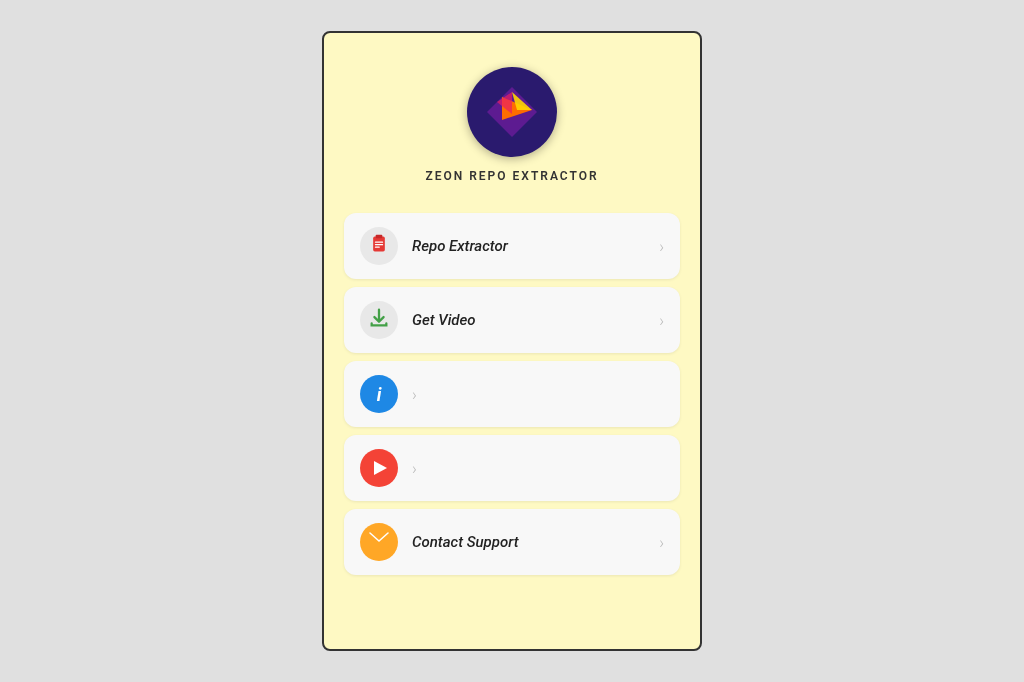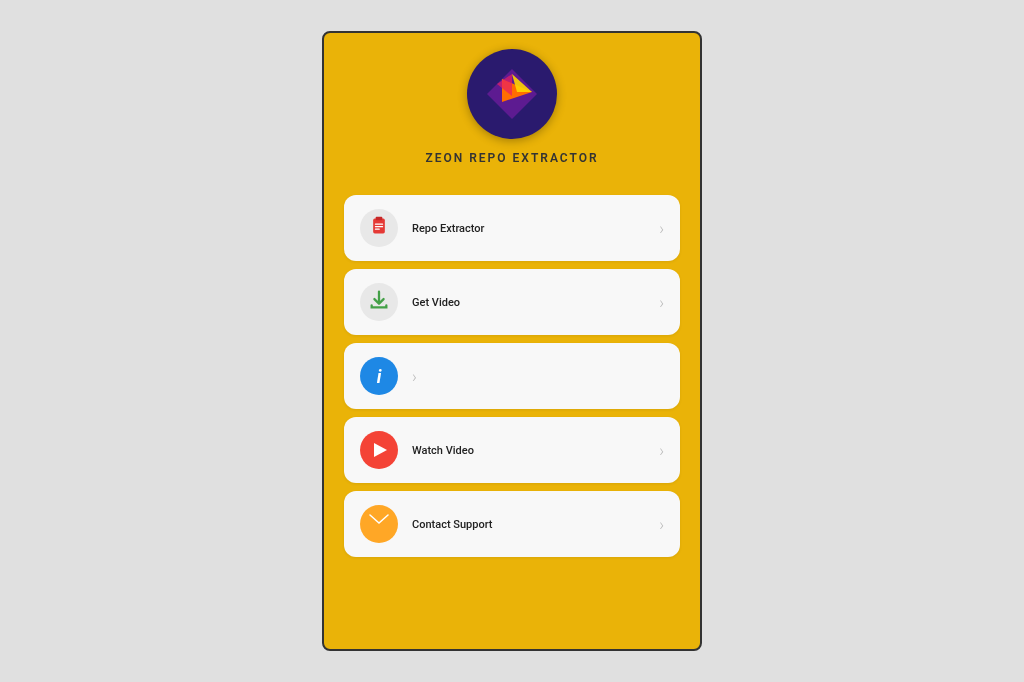--- a/index.html
+++ b/index.html
@@ -11,26 +11,26 @@
     body {
       background: #e0e0e0;
       display: flex;
       justify-content: center;
       align-items: center;
       min-height: 100vh;
       font-family: -apple-system, BlinkMacSystemFont, 'Segoe UI', Roboto, Arial, sans-serif;
     }
 
     .phone-frame {
-      background: #eab308;
+      background: #fef9c3;
       border: 2px solid #333;
       border-radius: 8px;
       width: 380px;
       min-height: 620px;
-      padding: 16px 20px;
+      padding: 34px 20px;
       display: flex;
       flex-direction: column;
       align-items: center;
     }
 
     .logo-section {
       display: flex;
       flex-direction: column;
       align-items: center;
       margin-bottom: 30px;
@@ -90,23 +90,24 @@
       margin-right: 14px;
       flex-shrink: 0;
     }
 
     .icon-circle.gray {
       background: #e8e8e8;
     }
 
     .menu-label {
       flex: 1;
-      font-size: 11px;
+      font-size: 15px;
       font-weight: 500;
       color: #222;
+      font-style: italic;
     }
 
     .chevron {
       color: #bbb;
       font-size: 16px;
       font-weight: 300;
     }
 
     
     .repo-icon {
@@ -233,21 +234,20 @@
 
     <div class="menu-item">
       <div class="info-icon">
         <span>i</span>
       </div>
       <span class="chevron">›</span>
     </div>
 
     <div class="menu-item">
       <div class="play-icon"></div>
-      <span class="menu-label">Watch Video</span>
       <span class="chevron">›</span>
     </div>
 
     <div class="menu-item">
       <div class="mail-icon">
         <span>
           <svg width="20" height="16" viewBox="0 0 20 16" fill="none">
             <rect x="0" y="0" width="20" height="16" rx="2" fill="#ffa726"></rect>
             <path d="M1 1 L10 9 L19 1" stroke="white" stroke-width="1.5" fill="none" stroke-linecap="round"></path>
           </svg>

